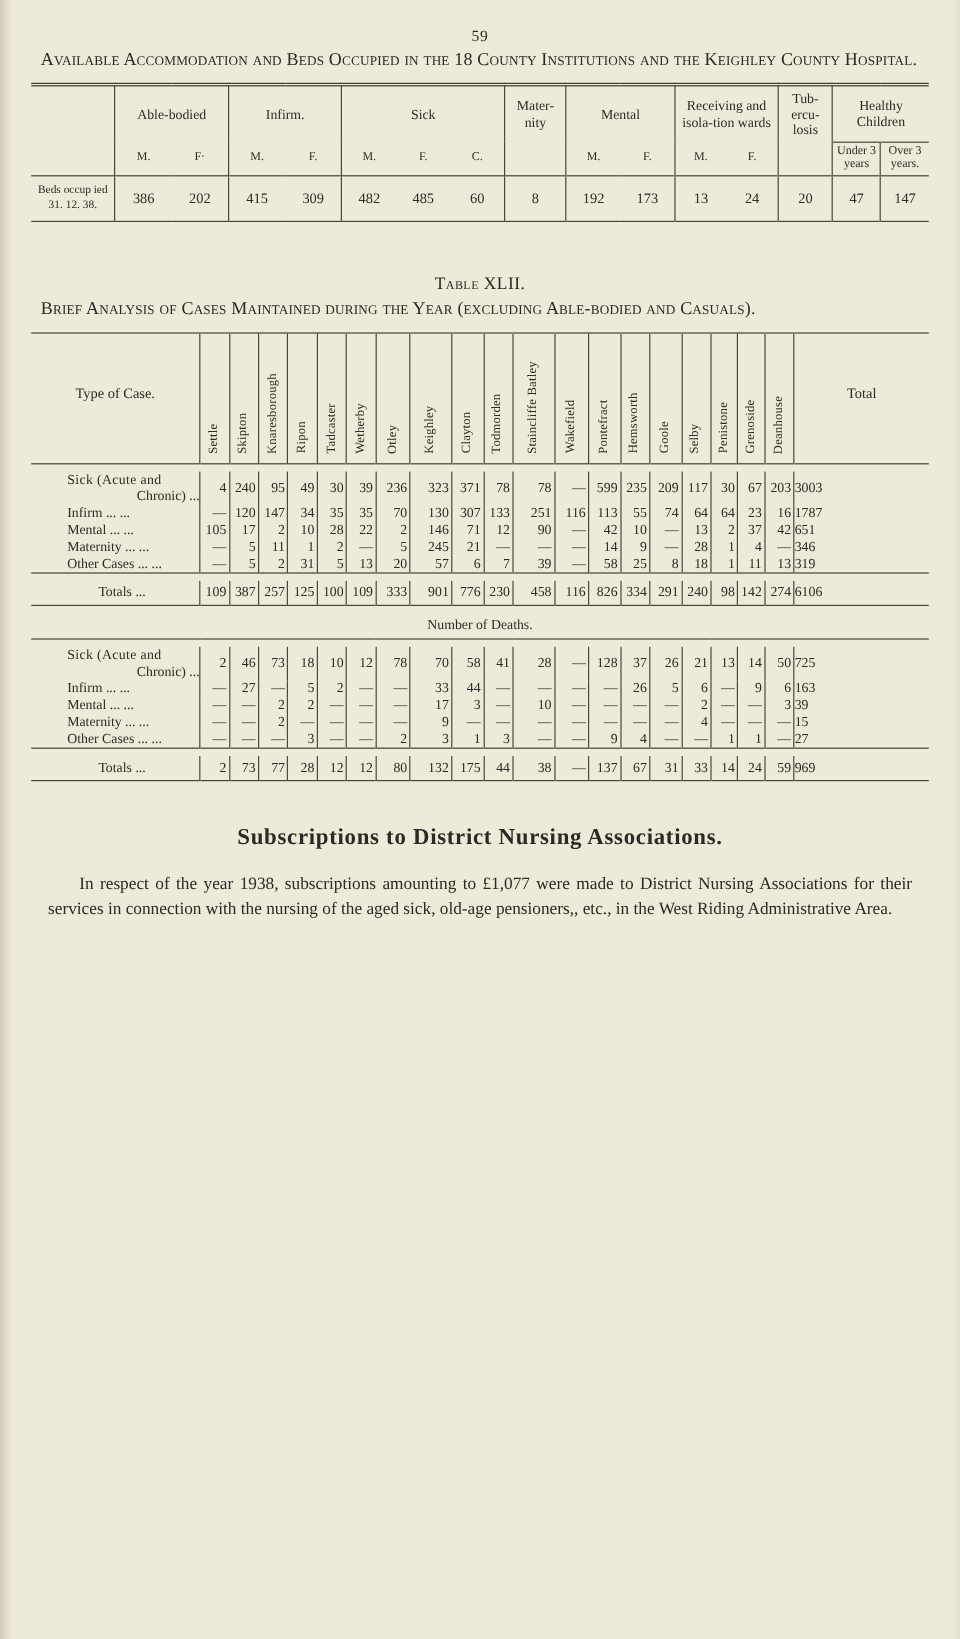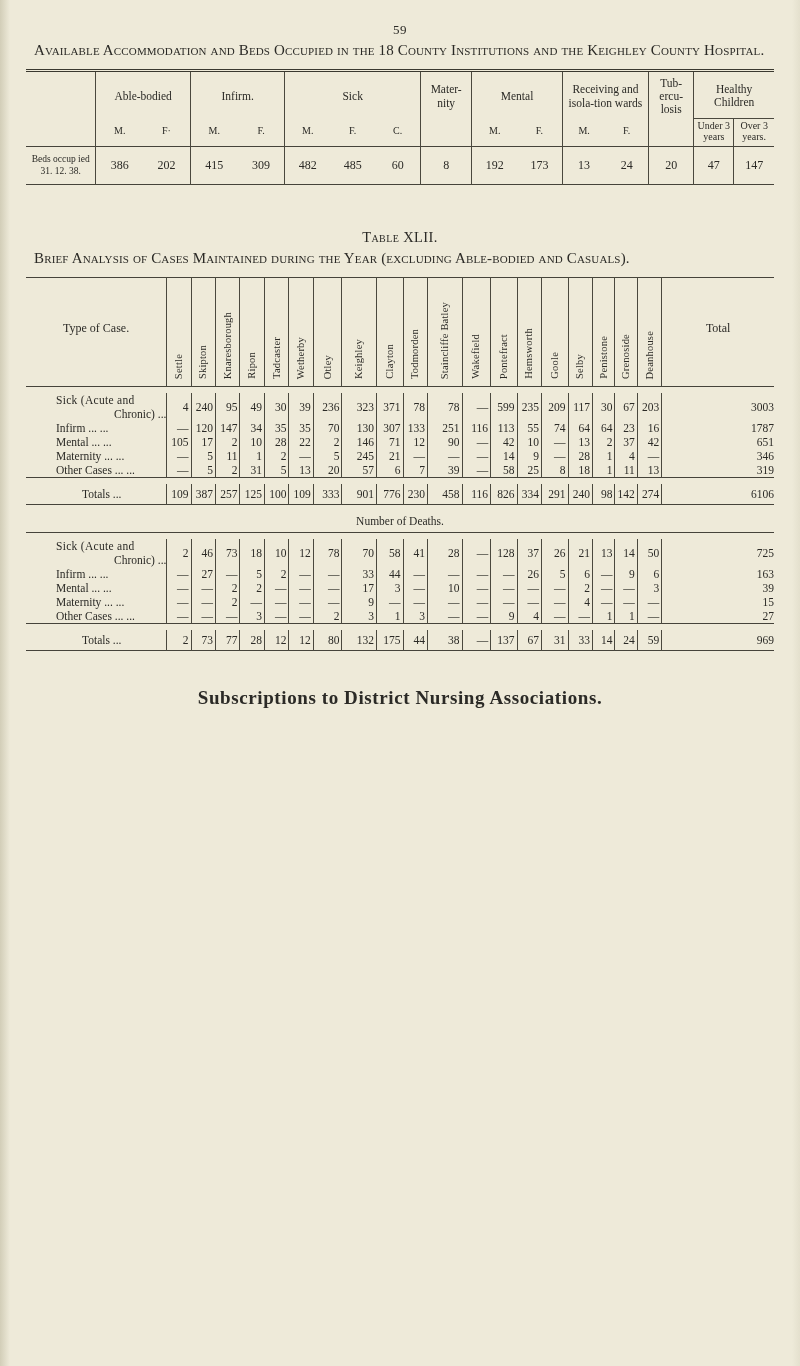--- a/index.html
+++ b/index.html
@@ -152,21 +152,21 @@
     font-family: Liberation Serif, serif;
   }
   .t42 .n {
     text-align: right;
     padding: 0 2px 0 1px;
     font-size: 11.5px;
     line-height: 1.22;
     white-space: nowrap;
   }
   .t42 .tot {
-    text-align: right;
+    text-align: left;
     font-size: 11.5px;
     line-height: 1.22;
   }
   .t42 .sectionbar {
     text-align: center;
     font-size: 11.5px;
     padding: 4px 0 4px 0;
   }
   .t42 tr.datarow td { height: 14px; }
   .t42 .totrow td { padding-top: 3px; padding-bottom: 3px; }
@@ -650,14 +650,15 @@
             <td class="tot vline">969</td>
           </tr>
         <tr class="rule">
             <td colspan="21" style="height:0"></td>
           </tr>
       </tbody>
     </table>
   </div>
 
   <div class="sect-head">Subscriptions to District Nursing Associations.</div>
+  <div class="para tight">In respect of the year 1938, subscriptions amounting to £1,077 were made to District Nursing Associations for their services in connection with the nursing of the aged sick, old-age pensioners,, etc., in the West Riding Administrative Area.</div>
 
 </div>
 
 </body></html>

